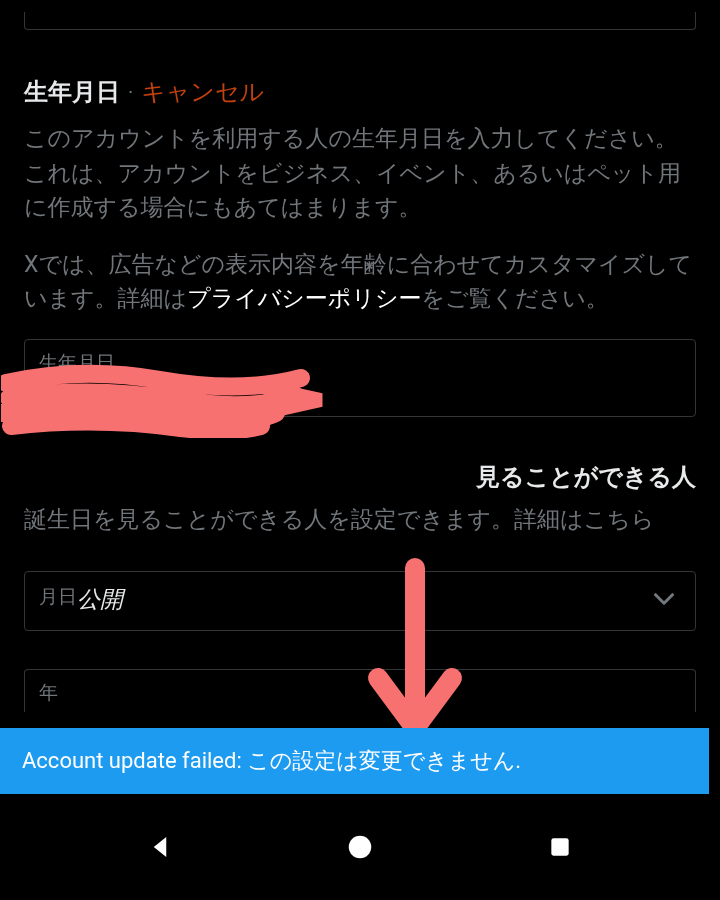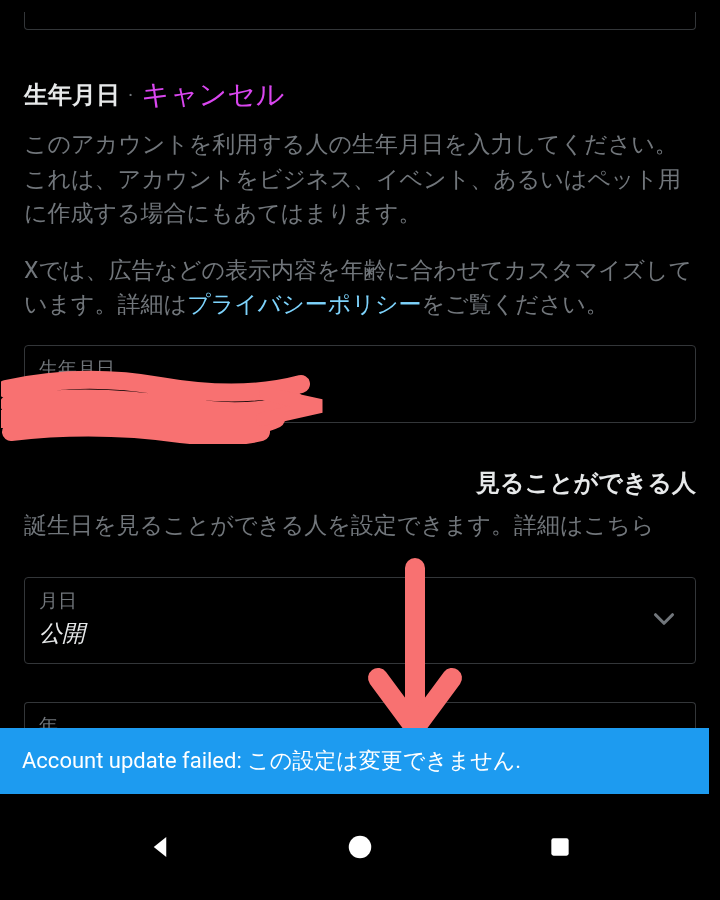--- a/index.html
+++ b/index.html
@@ -31,32 +31,32 @@
     .section-title {
       font-size: 24px;
       font-weight: 700;
       color: #e7e9ea;
     }
     .sep {
       color: #71767b;
       font-size: 20px;
     }
     .link {
-      color: #d946ef;
-      font-size: 28px;
+      color: #c2410c;
+      font-size: 24px;
       cursor: pointer;
     }
     .desc {
       color: #71767b;
       font-size: 23px;
       line-height: 1.5;
       margin-bottom: 22px;
     }
     .desc .link-inline {
-      color: #7dd3fc;
+      color: #ffffff;
       font-family: Liberation Serif, serif;
     }
     .field {
       border: 1px solid #333639;
       border-radius: 4px;
       padding: 10px 14px 14px 14px;
       margin-bottom: 44px;
       position: relative;
       min-height: 78px;
     }
@@ -92,21 +92,20 @@
       border-radius: 4px;
       padding: 10px 14px 14px 14px;
       display: flex;
       justify-content: space-between;
       align-items: center;
       margin-bottom: 38px;
       cursor: pointer;
     }
     .select-inner {
       display: flex;
-      flex-direction: column;
     }
     .chevron {
       color: #71767b;
     }
     .partial-field-bottom {
       border: 1px solid #333639;
       border-bottom: none;
       border-radius: 4px 4px 0 0;
       padding: 10px 14px 2px 14px;
     }

